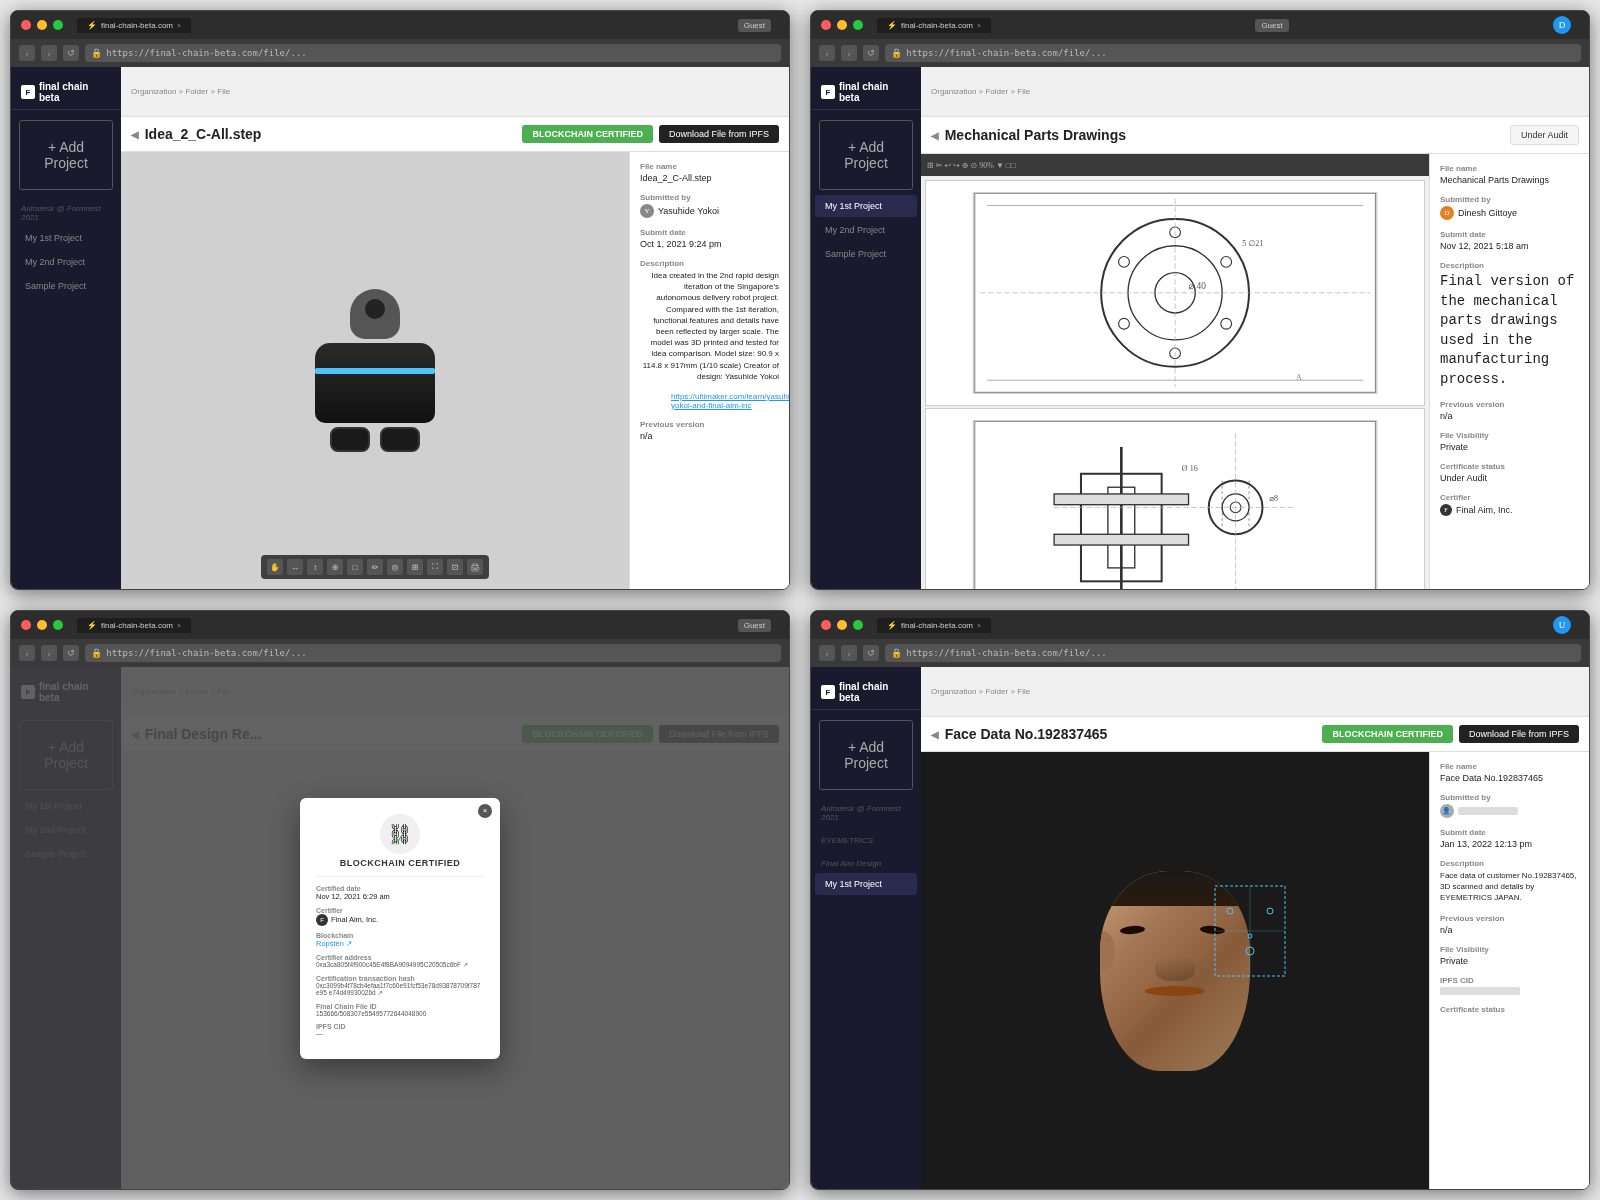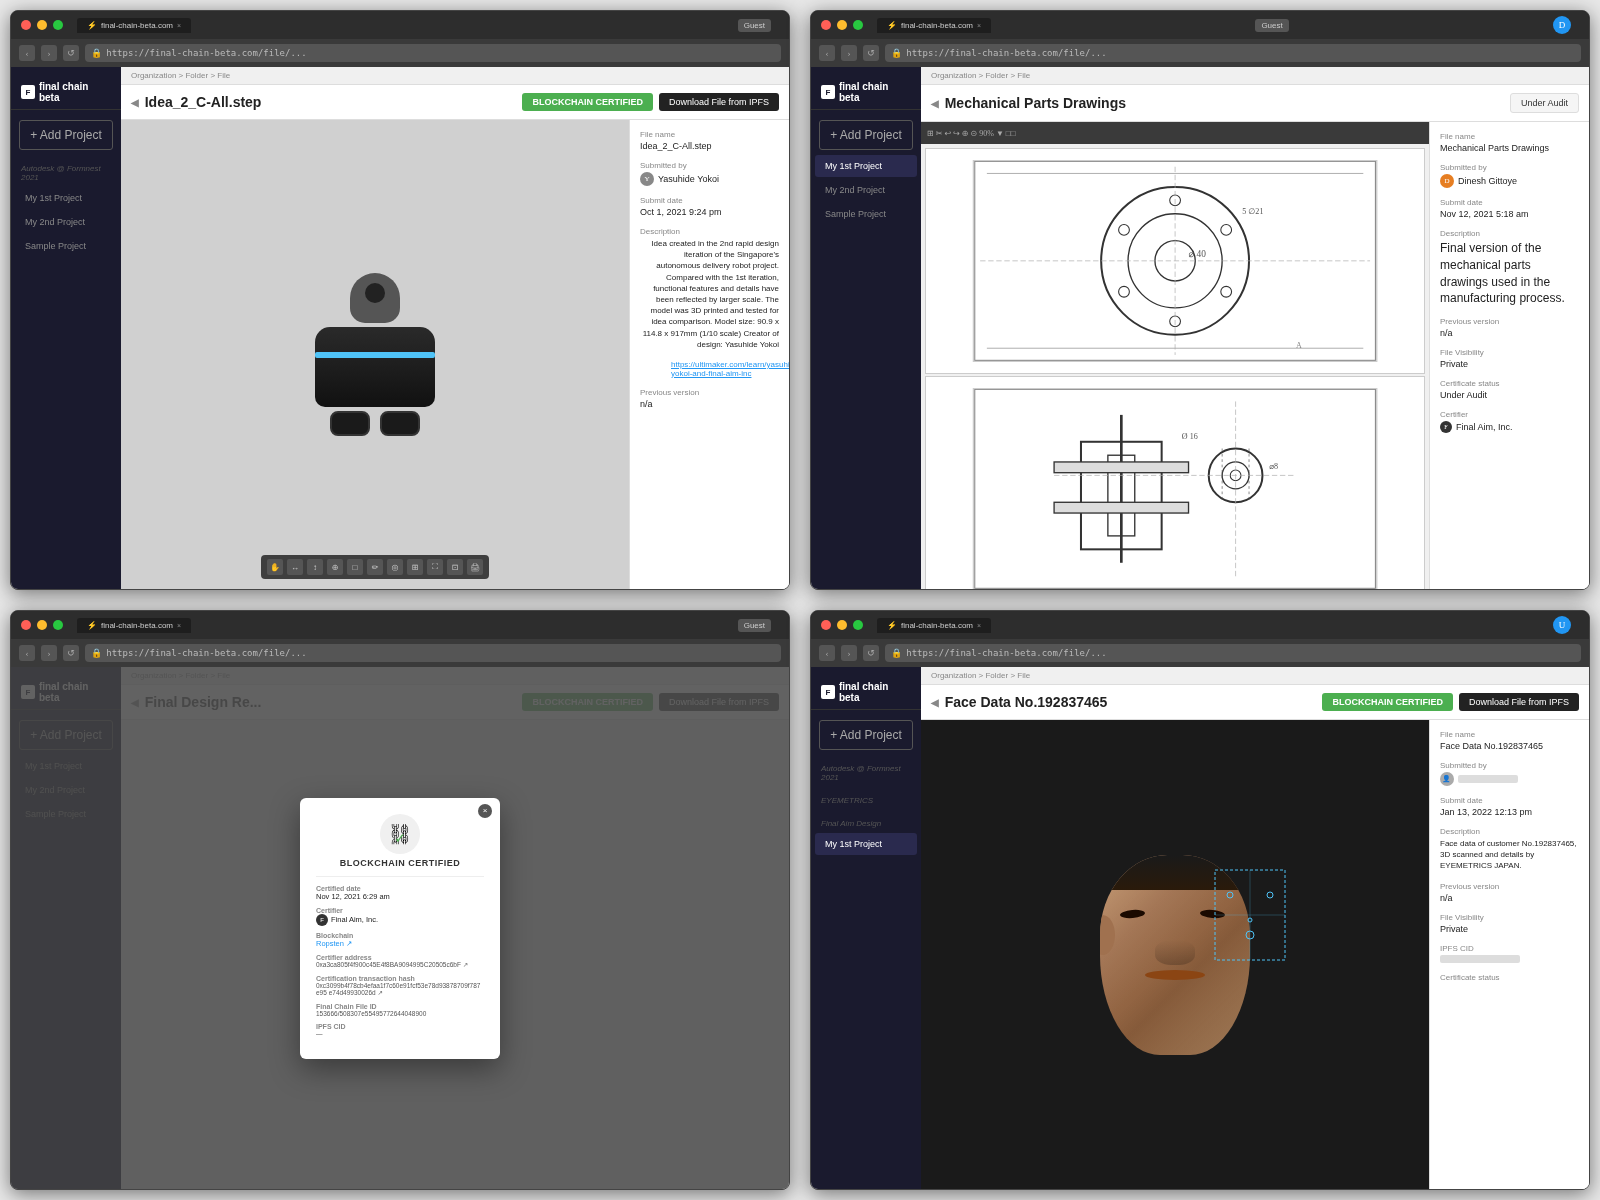--- a/index.html
+++ b/index.html
@@ -116,22 +116,22 @@
       display: flex; align-items: center; justify-content: center;
       font-size: 8px;
       color: #1a1a2e;
     }
 
     .add-project-btn {
       margin: 4px 8px;
       background: transparent;
       border: 1px solid #555;
       color: #aaa;
-      font-size: 12px;
-      padding: 7px 6px;
+      font-size: 14px;
+      padding: 18px 6px;
       border-radius: 3px;
       cursor: pointer;
       font-family: Arial, sans-serif;
     }
 
     .sidebar-item {
       padding: 6px 10px;
       color: #888;
       font-size: 9px;
       font-family: Arial, sans-serif;
@@ -155,21 +155,21 @@
 
     .app-main {
       flex: 1;
       display: flex;
       flex-direction: column;
       background: #f5f5f5;
       overflow: hidden;
     }
 
     .breadcrumb {
-      padding: 4px 10px;
+      padding: 20px 10px;
       font-size: 8px;
       color: #888;
       font-family: Arial, sans-serif;
       background: #f0f0f0;
       border-bottom: 1px solid #ddd;
     }
 
     .page-header {
       padding: 8px 10px;
       display: flex;
@@ -293,21 +293,21 @@
 
     .info-section {
       margin-bottom: 10px;
     }
 
     .info-label {
       font-size: 8px;
       color: #888;
       font-family: Arial, sans-serif;
       margin-bottom: 2px;
-      font-weight: normal;
+      font-weight: bold;
     }
 
     .info-value {
       font-size: 9px;
       color: #222;
       font-family: Arial, sans-serif;
     }
 
     .info-value.link {
       color: #2196F3;
@@ -795,21 +795,21 @@
               <div class="avatar" style="background:#e67e22;">D</div>
               <div class="info-value">Dinesh Gittoye</div>
             </div>
           </div>
           <div class="info-section">
             <div class="info-label">Submit date</div>
             <div class="info-value">Nov 12, 2021 5:18 am</div>
           </div>
           <div class="info-section">
             <div class="info-label">Description</div>
-            <div class="info-value" style="font-size:12px;line-height:1.4;">Final version of the mechanical parts drawings used in the manufacturing process.</div>
+            <div class="info-value" style="font-size:14px;line-height:1.4;font-family:Liberation Mono, monospace;">Final version of the mechanical parts drawings used in the manufacturing process.</div>
           </div>
           <div class="info-section">
             <div class="info-label">Previous version</div>
             <div class="info-value">n/a</div>
           </div>
           <div class="info-section">
             <div class="info-label">File Visibility</div>
             <div class="info-value">Private</div>
           </div>
           <div class="info-section">

